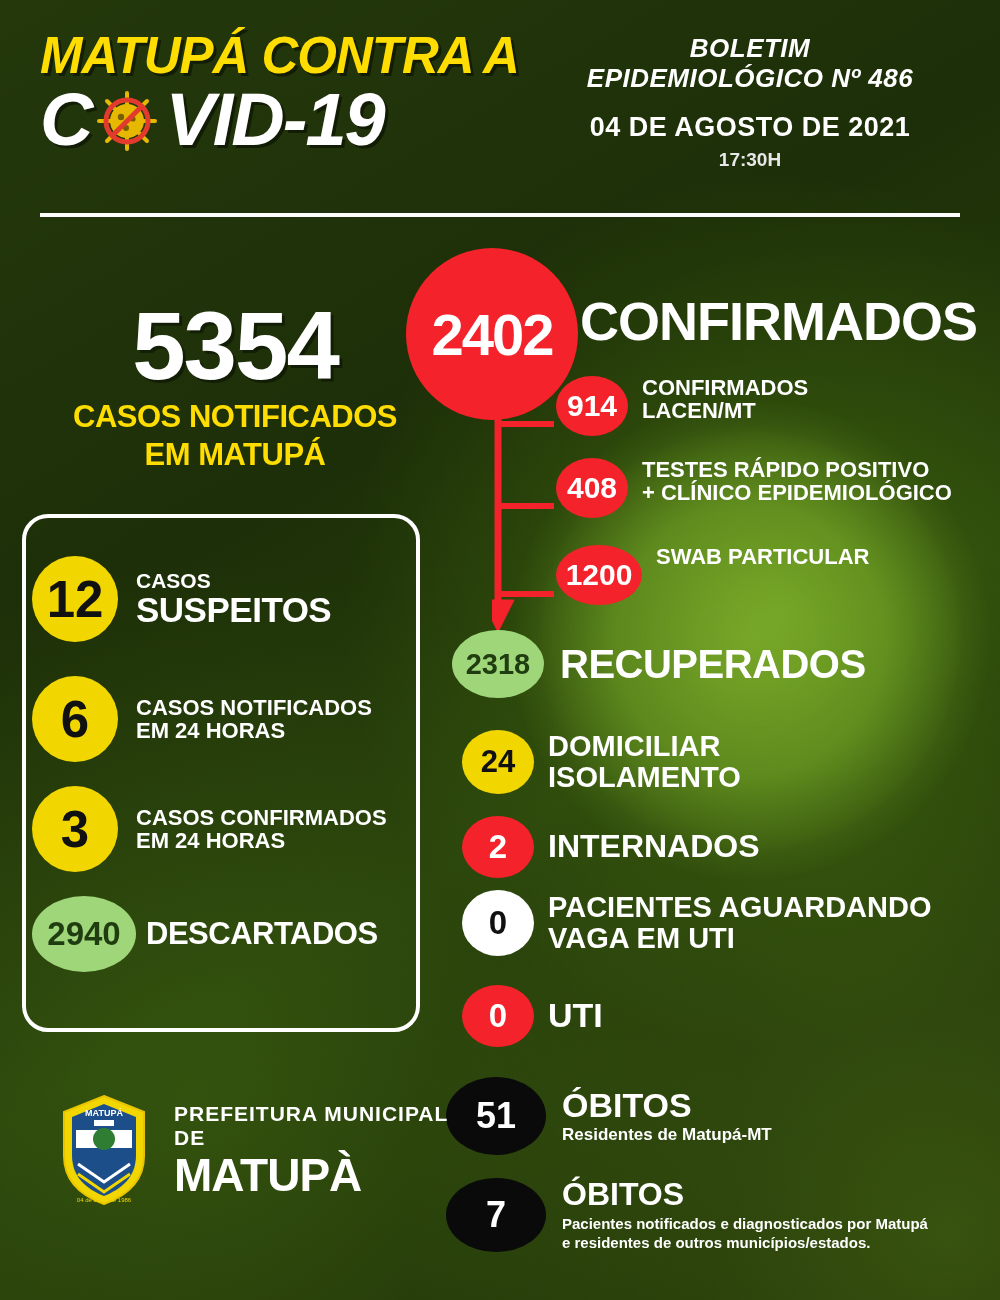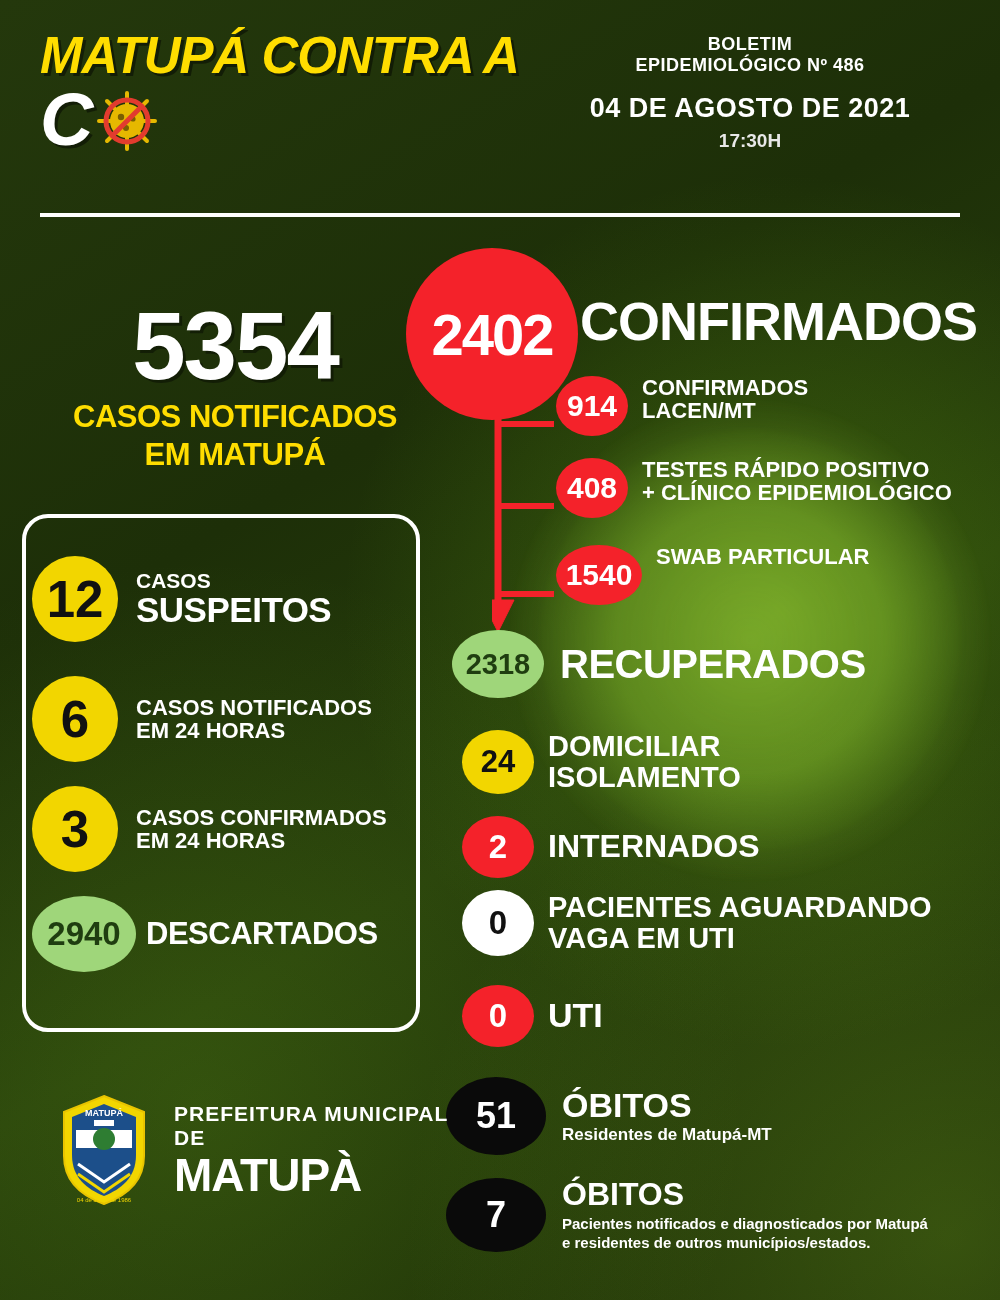--- a/index.html
+++ b/index.html
@@ -42,21 +42,21 @@
     line-height: 1; letter-spacing: -2px; margin-top: 2px;
     text-shadow: 3px 3px 0 rgba(0,0,0,0.45);
     display: flex; align-items: center;
   }
   .covid-o { display: inline-block; width: 74px; position: relative; height: 74px; }
   .virus-glyph {
     position: absolute; left: 4px; top: 6px; width: 64px; height: 64px;
   }
   .bulletin { position: absolute; right: 0; top: 12px; text-align: center; width: 420px; }
   .bulletin .b1 {
-    color: #fff; font-size: 18px; font-weight: 700; line-height: 1.15;
+    color: #fff; font-size: 26px; font-weight: 700; font-style: italic; line-height: 1.15;
     letter-spacing: 0.5px;
   }
   .bulletin .b2 {
     color: #fff; font-size: 27px; font-weight: 700; margin-top: 18px; letter-spacing: 0.5px;
   }
   .bulletin .b3 { color: #e8e8e8; font-size: 19px; font-weight: 600; margin-top: 6px; }
   .hrule { position: absolute; left: 40px; right: 40px; top: 213px; height: 4px; background: #fff; }
 
   
   .big-num {
@@ -187,20 +187,21 @@
                 <line x1="20" y1="44" x2="12" y2="52"></line>
             </g>
             <circle cx="32" cy="32" r="17" fill="#e6b800"></circle>
             <circle cx="26" cy="28" r="3.2" fill="#7a5f00"></circle>
             <circle cx="38" cy="30" r="2.6" fill="#7a5f00"></circle>
             <circle cx="31" cy="39" r="3" fill="#7a5f00"></circle>
             <circle cx="32" cy="32" r="21" fill="none" stroke="#e23b2e" stroke-width="5"></circle>
             <line x1="18" y1="46" x2="46" y2="18" stroke="#e23b2e" stroke-width="5"></line>
           </svg>
         </span>
+        <span>VID-19</span>
       </div>
     </div>
 
     <div class="bulletin">
       <div class="b1">BOLETIM</div>
       <div class="b1">EPIDEMIOLÓGICO Nº 486</div>
       <div class="b2">04 DE AGOSTO DE 2021</div>
       <div class="b3">17:30H</div>
     </div>
   </div>
@@ -262,21 +263,21 @@
       </div>
   </div>
   <div class="sub s2">
     <div class="circle">408</div>
     <div class="lbl multi">
         <div>TESTES RÁPIDO POSITIVO</div>
         <div>+ CLÍNICO EPIDEMIOLÓGICO</div>
       </div>
   </div>
   <div class="sub s3">
-    <div class="circle">1540</div>
+    <div class="circle">1200</div>
     <div class="lbl multi">SWAB PARTICULAR</div>
   </div>
 
   <div class="main-row m-rec">
     <div class="circle c-green">2318</div>
     <div class="lbl">RECUPERADOS</div>
   </div>
 
   <div class="main-row m-iso">
     <div class="circle c-yellow">24</div>

